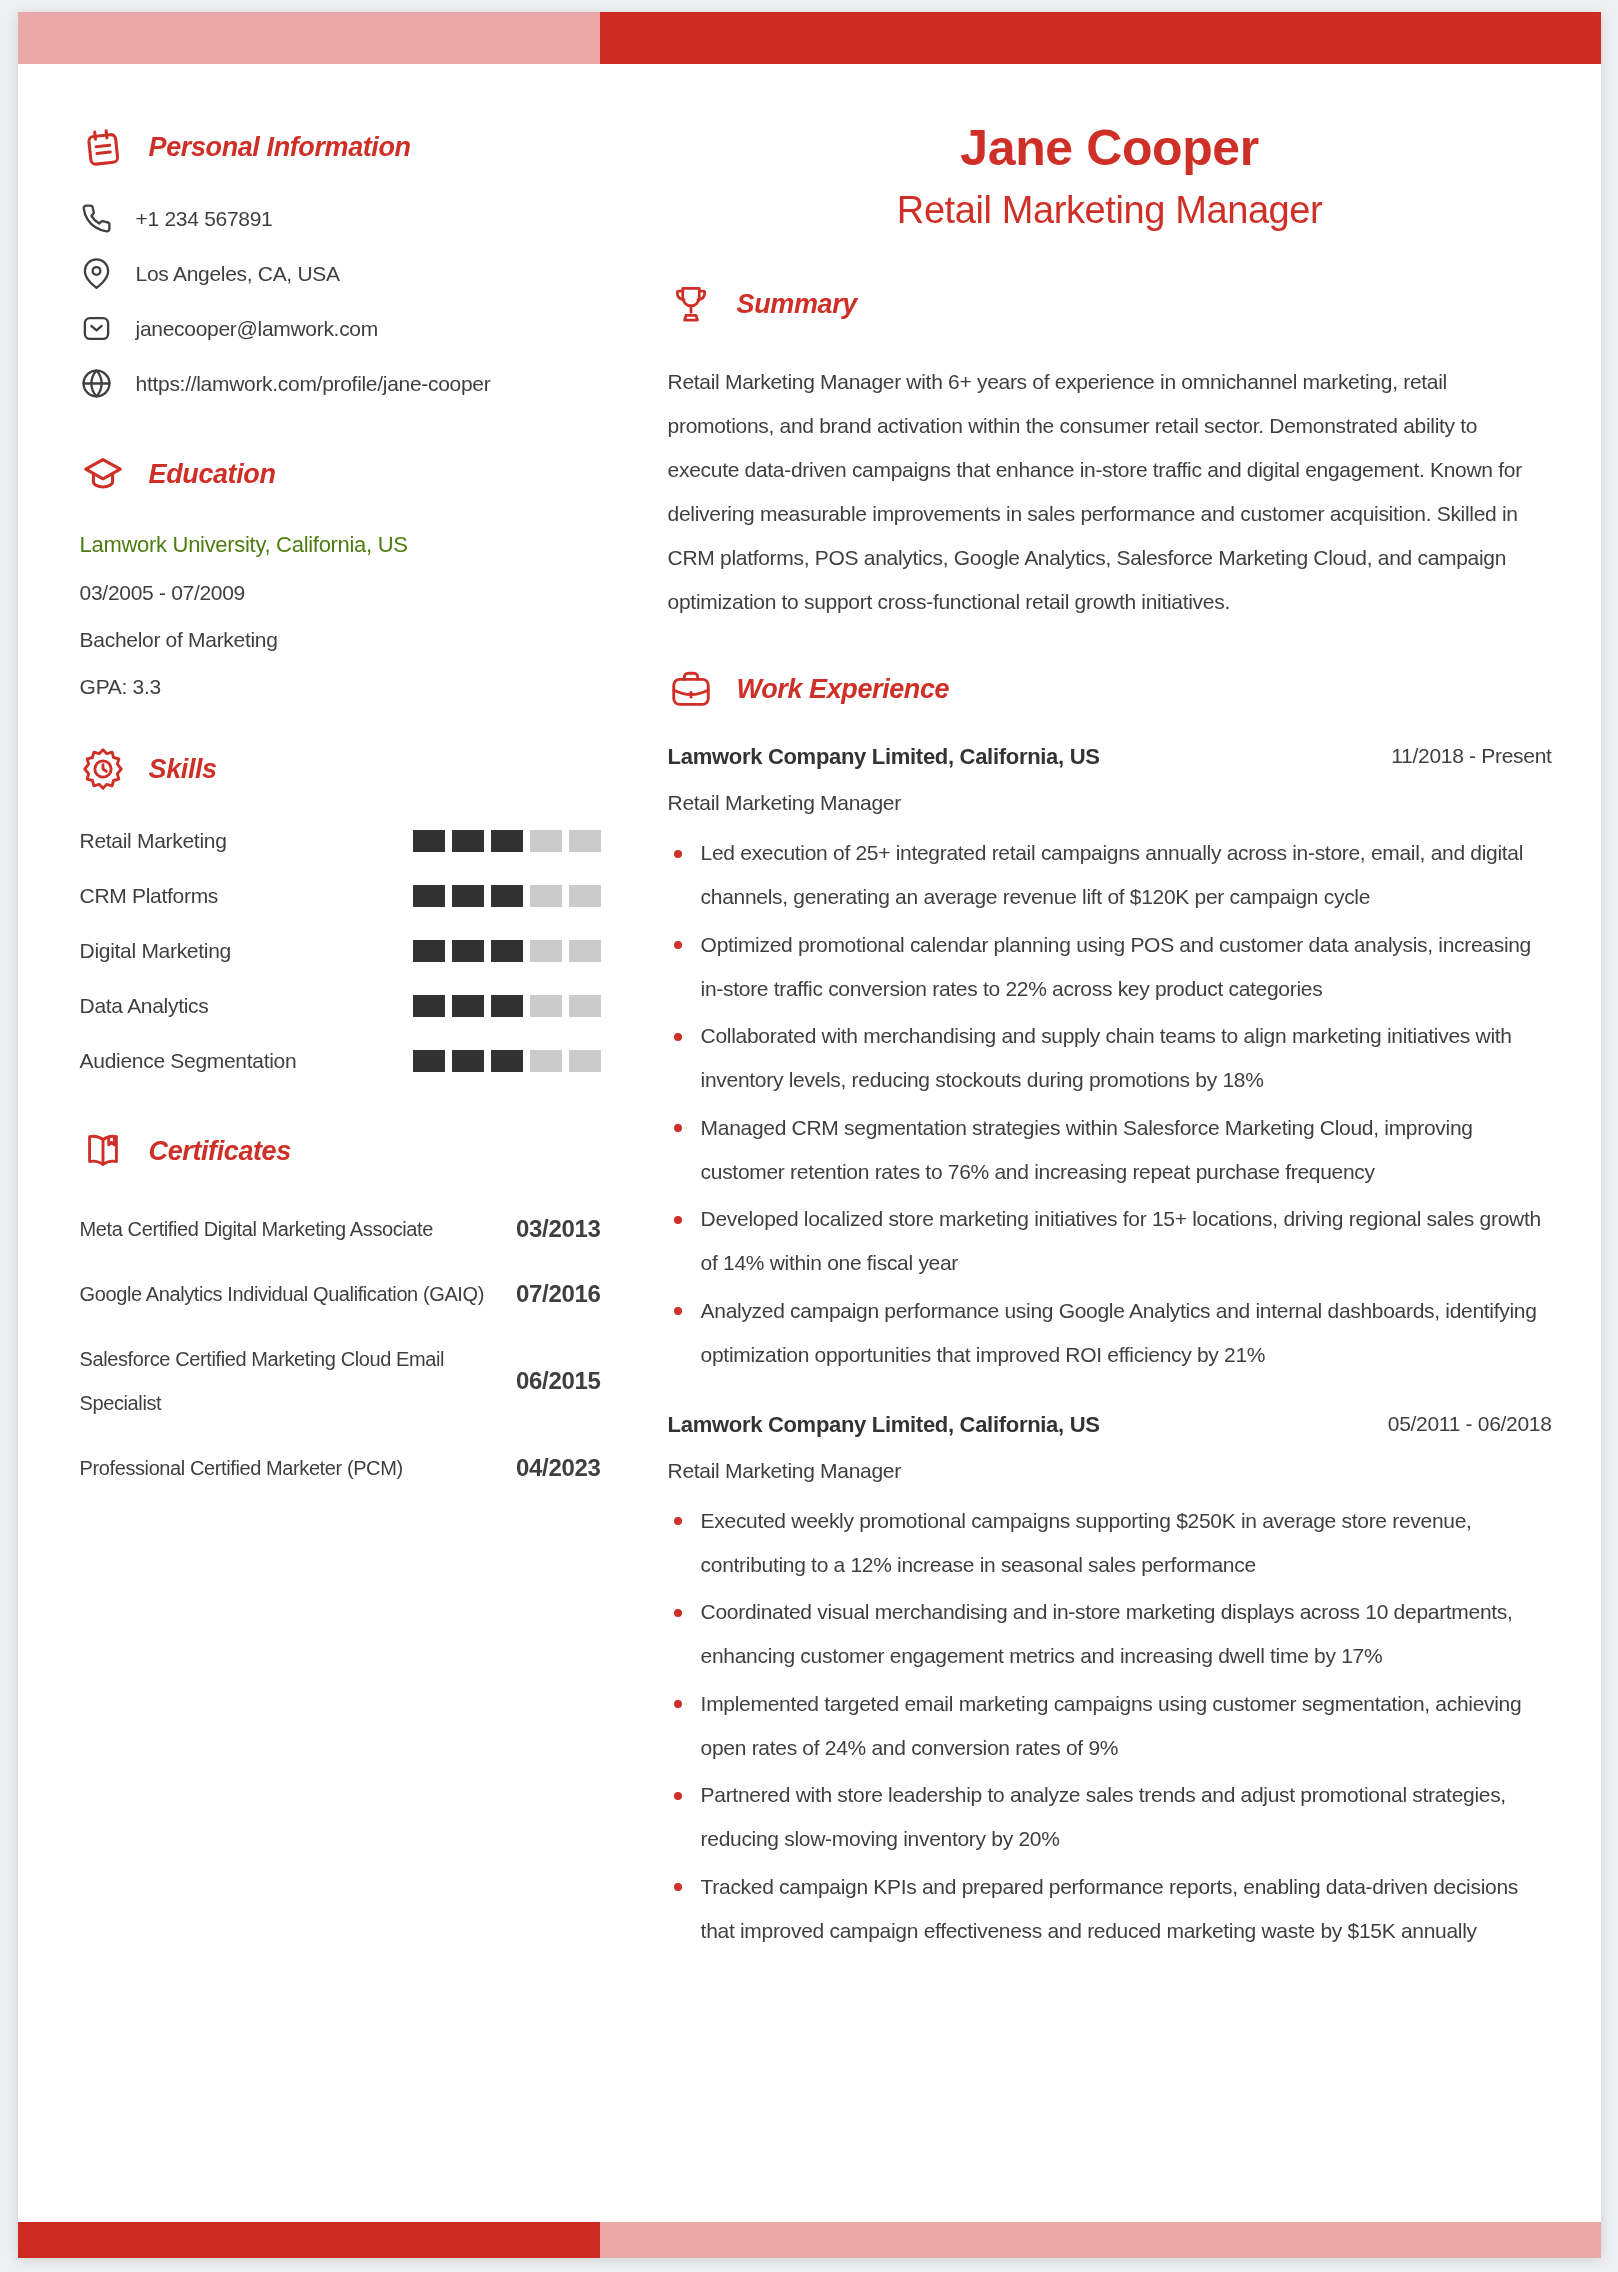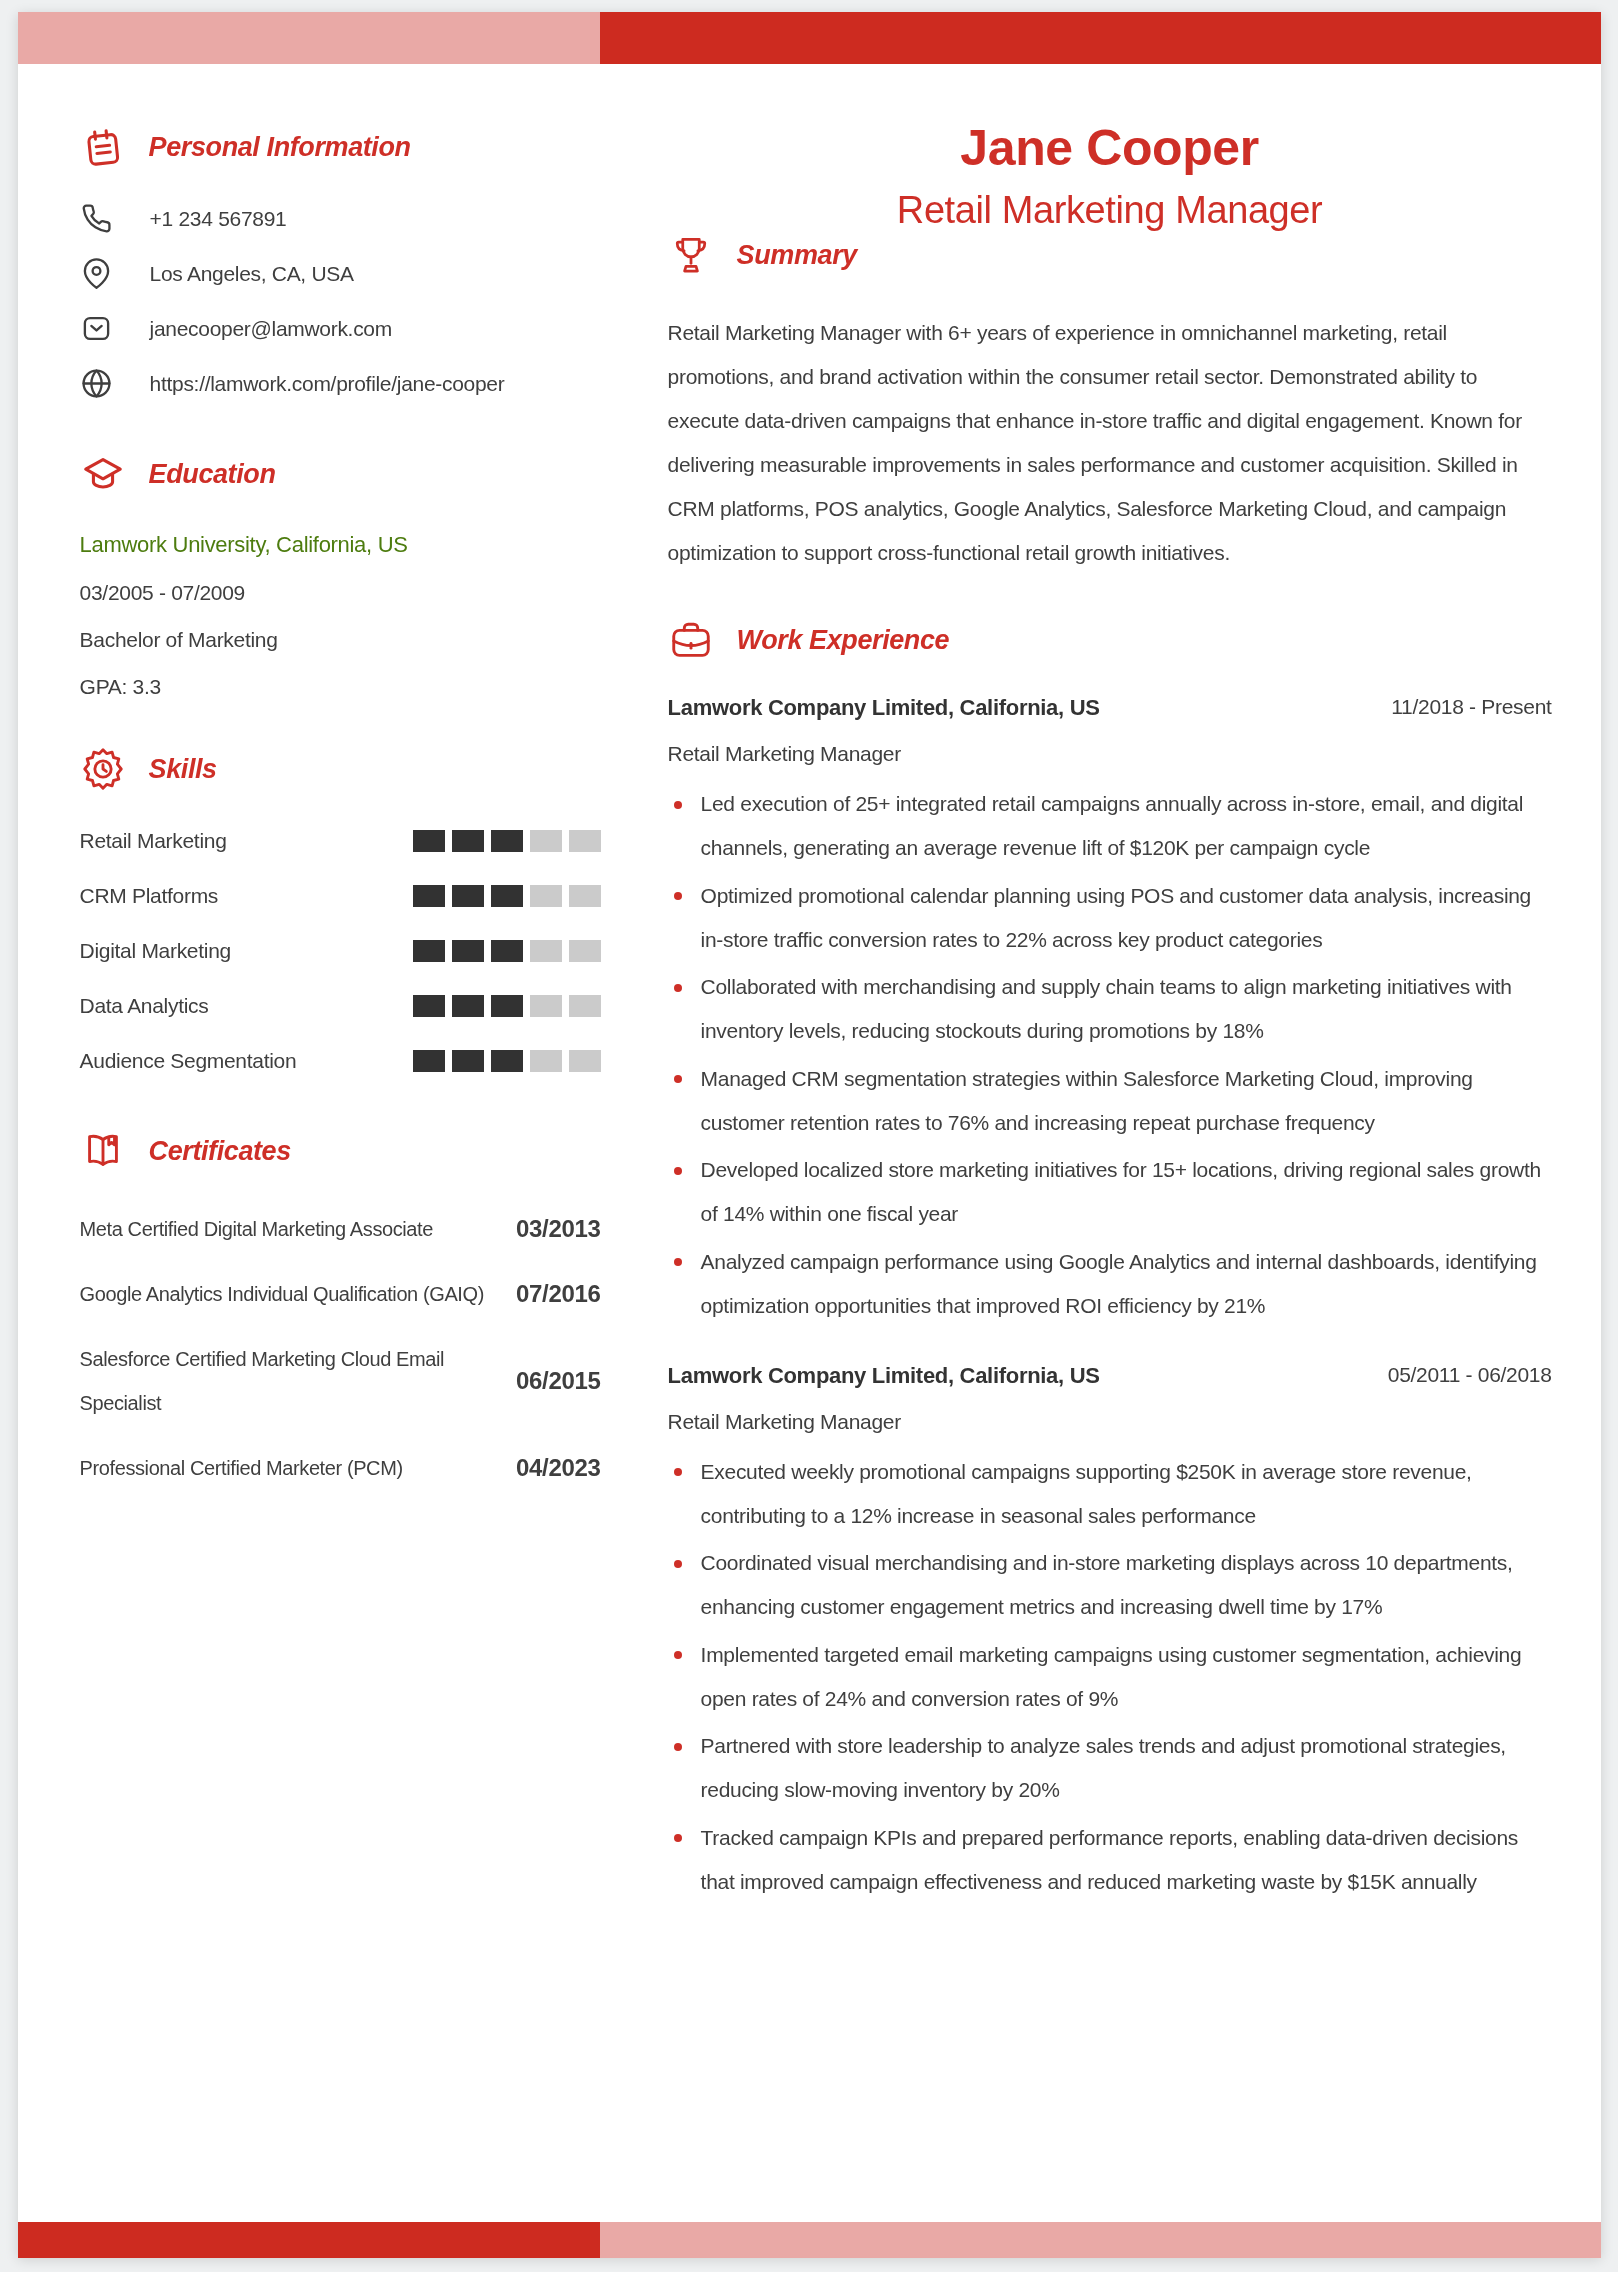--- a/index.html
+++ b/index.html
@@ -33,21 +33,21 @@
 
   
   .sec-head { display:flex; align-items:center; gap:23px;font-style:italic; }
   .sec-head .sec-icon { width:46px; height:46px; flex:none; display:flex; align-items:center; justify-content:center; }
   .sec-head h2 {
     color:#ce2f27; font-size:27px; font-weight:bold; letter-spacing:-0.4px;
   }
 
   
   .contact-list { margin-top:32px; display:flex; flex-direction:column; gap:22px; }
-  .contact-row { display:flex; align-items:center; gap:37px; }
+  .contact-row { display:flex; align-items:center; gap:23px; }
   .contact-row .c-icon { width:33px; height:33px; flex:none; display:flex; align-items:center; justify-content:center; }
   .contact-row .c-text { font-size:21px; letter-spacing:-0.3px; color:#3f3f3f; }
 
   
   .section-education { margin-top:51px; }
   .edu-body { margin-top:35px; display:flex; flex-direction:column; gap:23px; }
   .edu-school { font-size:22px; font-weight:normal; color:#4d7c0f; letter-spacing:-0.3px; }
   .edu-line { font-size:21px; letter-spacing:-0.3px; }
 
   
@@ -67,21 +67,21 @@
   .cert-name { font-size:20px; letter-spacing:-0.4px; line-height:44px; max-width:422px; }
   .cert-date { margin-left:auto; font-size:24px; letter-spacing:-0.3px; white-space:nowrap; align-self:center;font-weight:bold; }
 
   
   .person-name {
     text-align:center; color:#ce2f27; font-size:50px; font-weight:bold;
     letter-spacing:-0.4px; margin-top:-5.3px;
   }
   .person-title { text-align:center; color:#ce2f27; font-size:38px; margin-top:12.3px; letter-spacing:-0.4px; }
 
-  .section-summary { }
+  .section-summary { margin-top:49px; }
   .summary-text { margin-top:33px; font-size:21px; line-height:44px; letter-spacing:-0.3px; color:#3f3f3f; }
 
   .section-work { margin-top:42px; }
   .job { margin-top:32px; }
   .job + .job { margin-top:35px; }
   .job-head { display:flex; align-items:flex-start; }
   .job-company { font-size:22px; font-weight:bold; color:#333; letter-spacing:-0.3px; }
   .job-dates { margin-left:auto; font-size:21px; letter-spacing:-0.3px; white-space:nowrap; }
   .job-role { margin-top:21px; font-size:21px; letter-spacing:-0.3px; }
   .job-bullets { margin-top:16px; list-style:none; }

